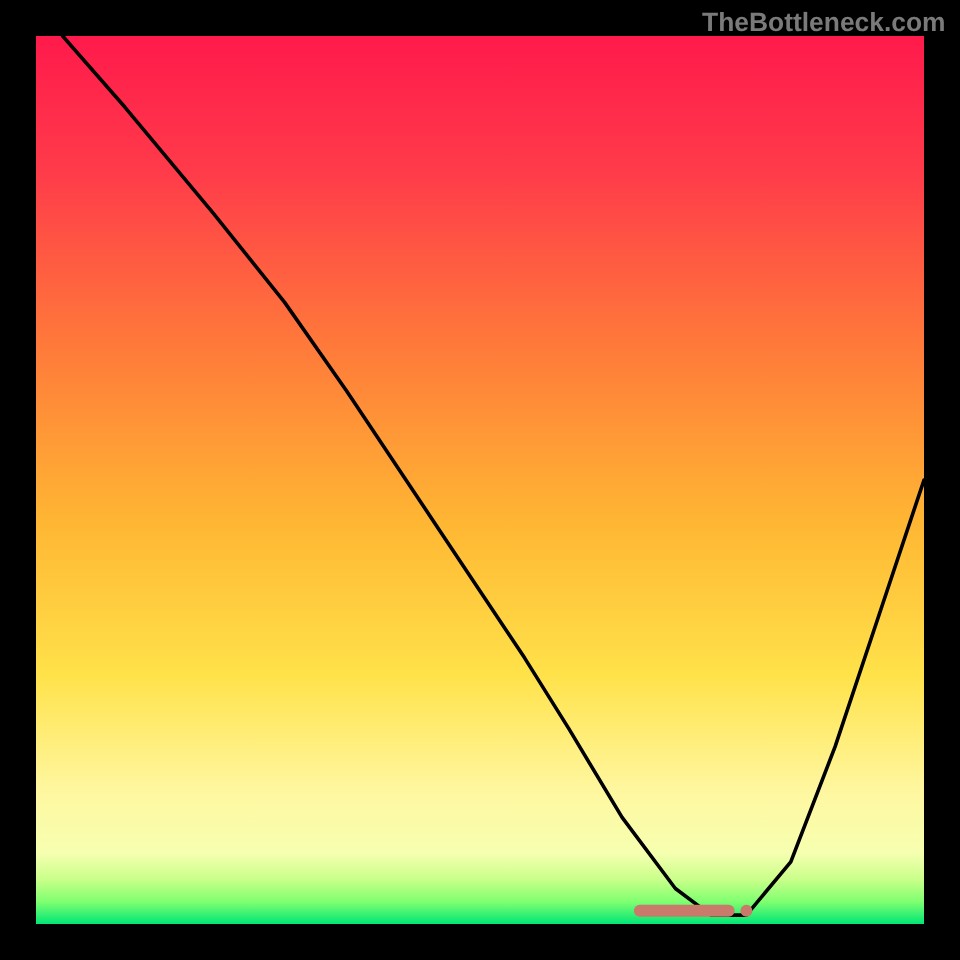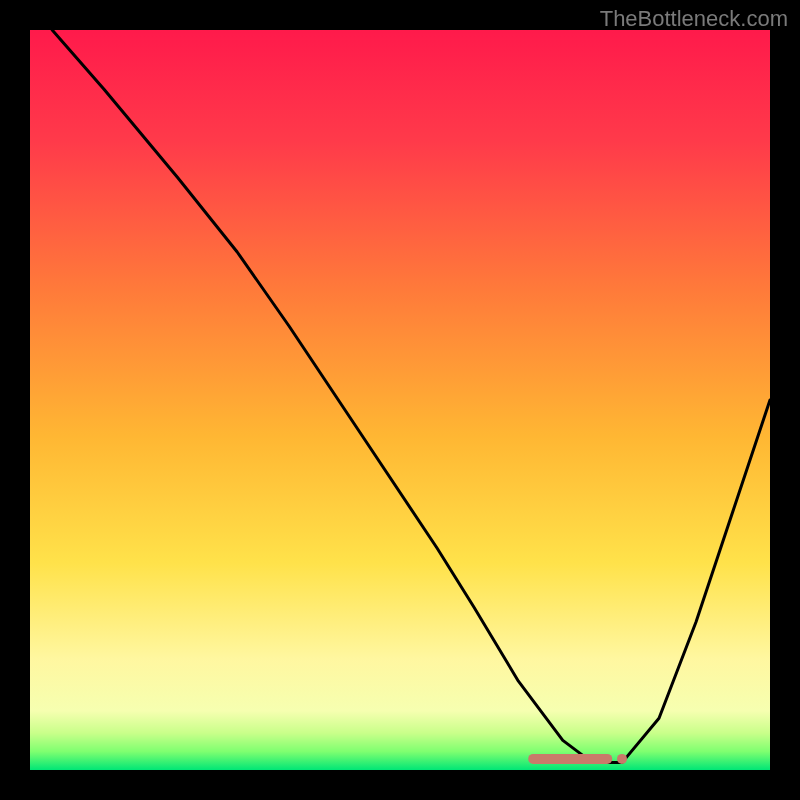--- a/index.html
+++ b/index.html
@@ -10,21 +10,21 @@
     background: #000;
     position: relative;
     font-family: Arial, sans-serif;
   }
   .watermark {
     position: absolute;
     top: 6px;
     right: 12px;
     color: #7a7a7a;
     font-size: 22px;
-    font-weight: 400;
+    font-weight: 700;
     z-index: 10;
   }
   .plot-area {
     position: absolute;
     left: 30px;
     top: 30px;
     width: 740px;
     height: 740px;
     overflow: hidden;
   }

